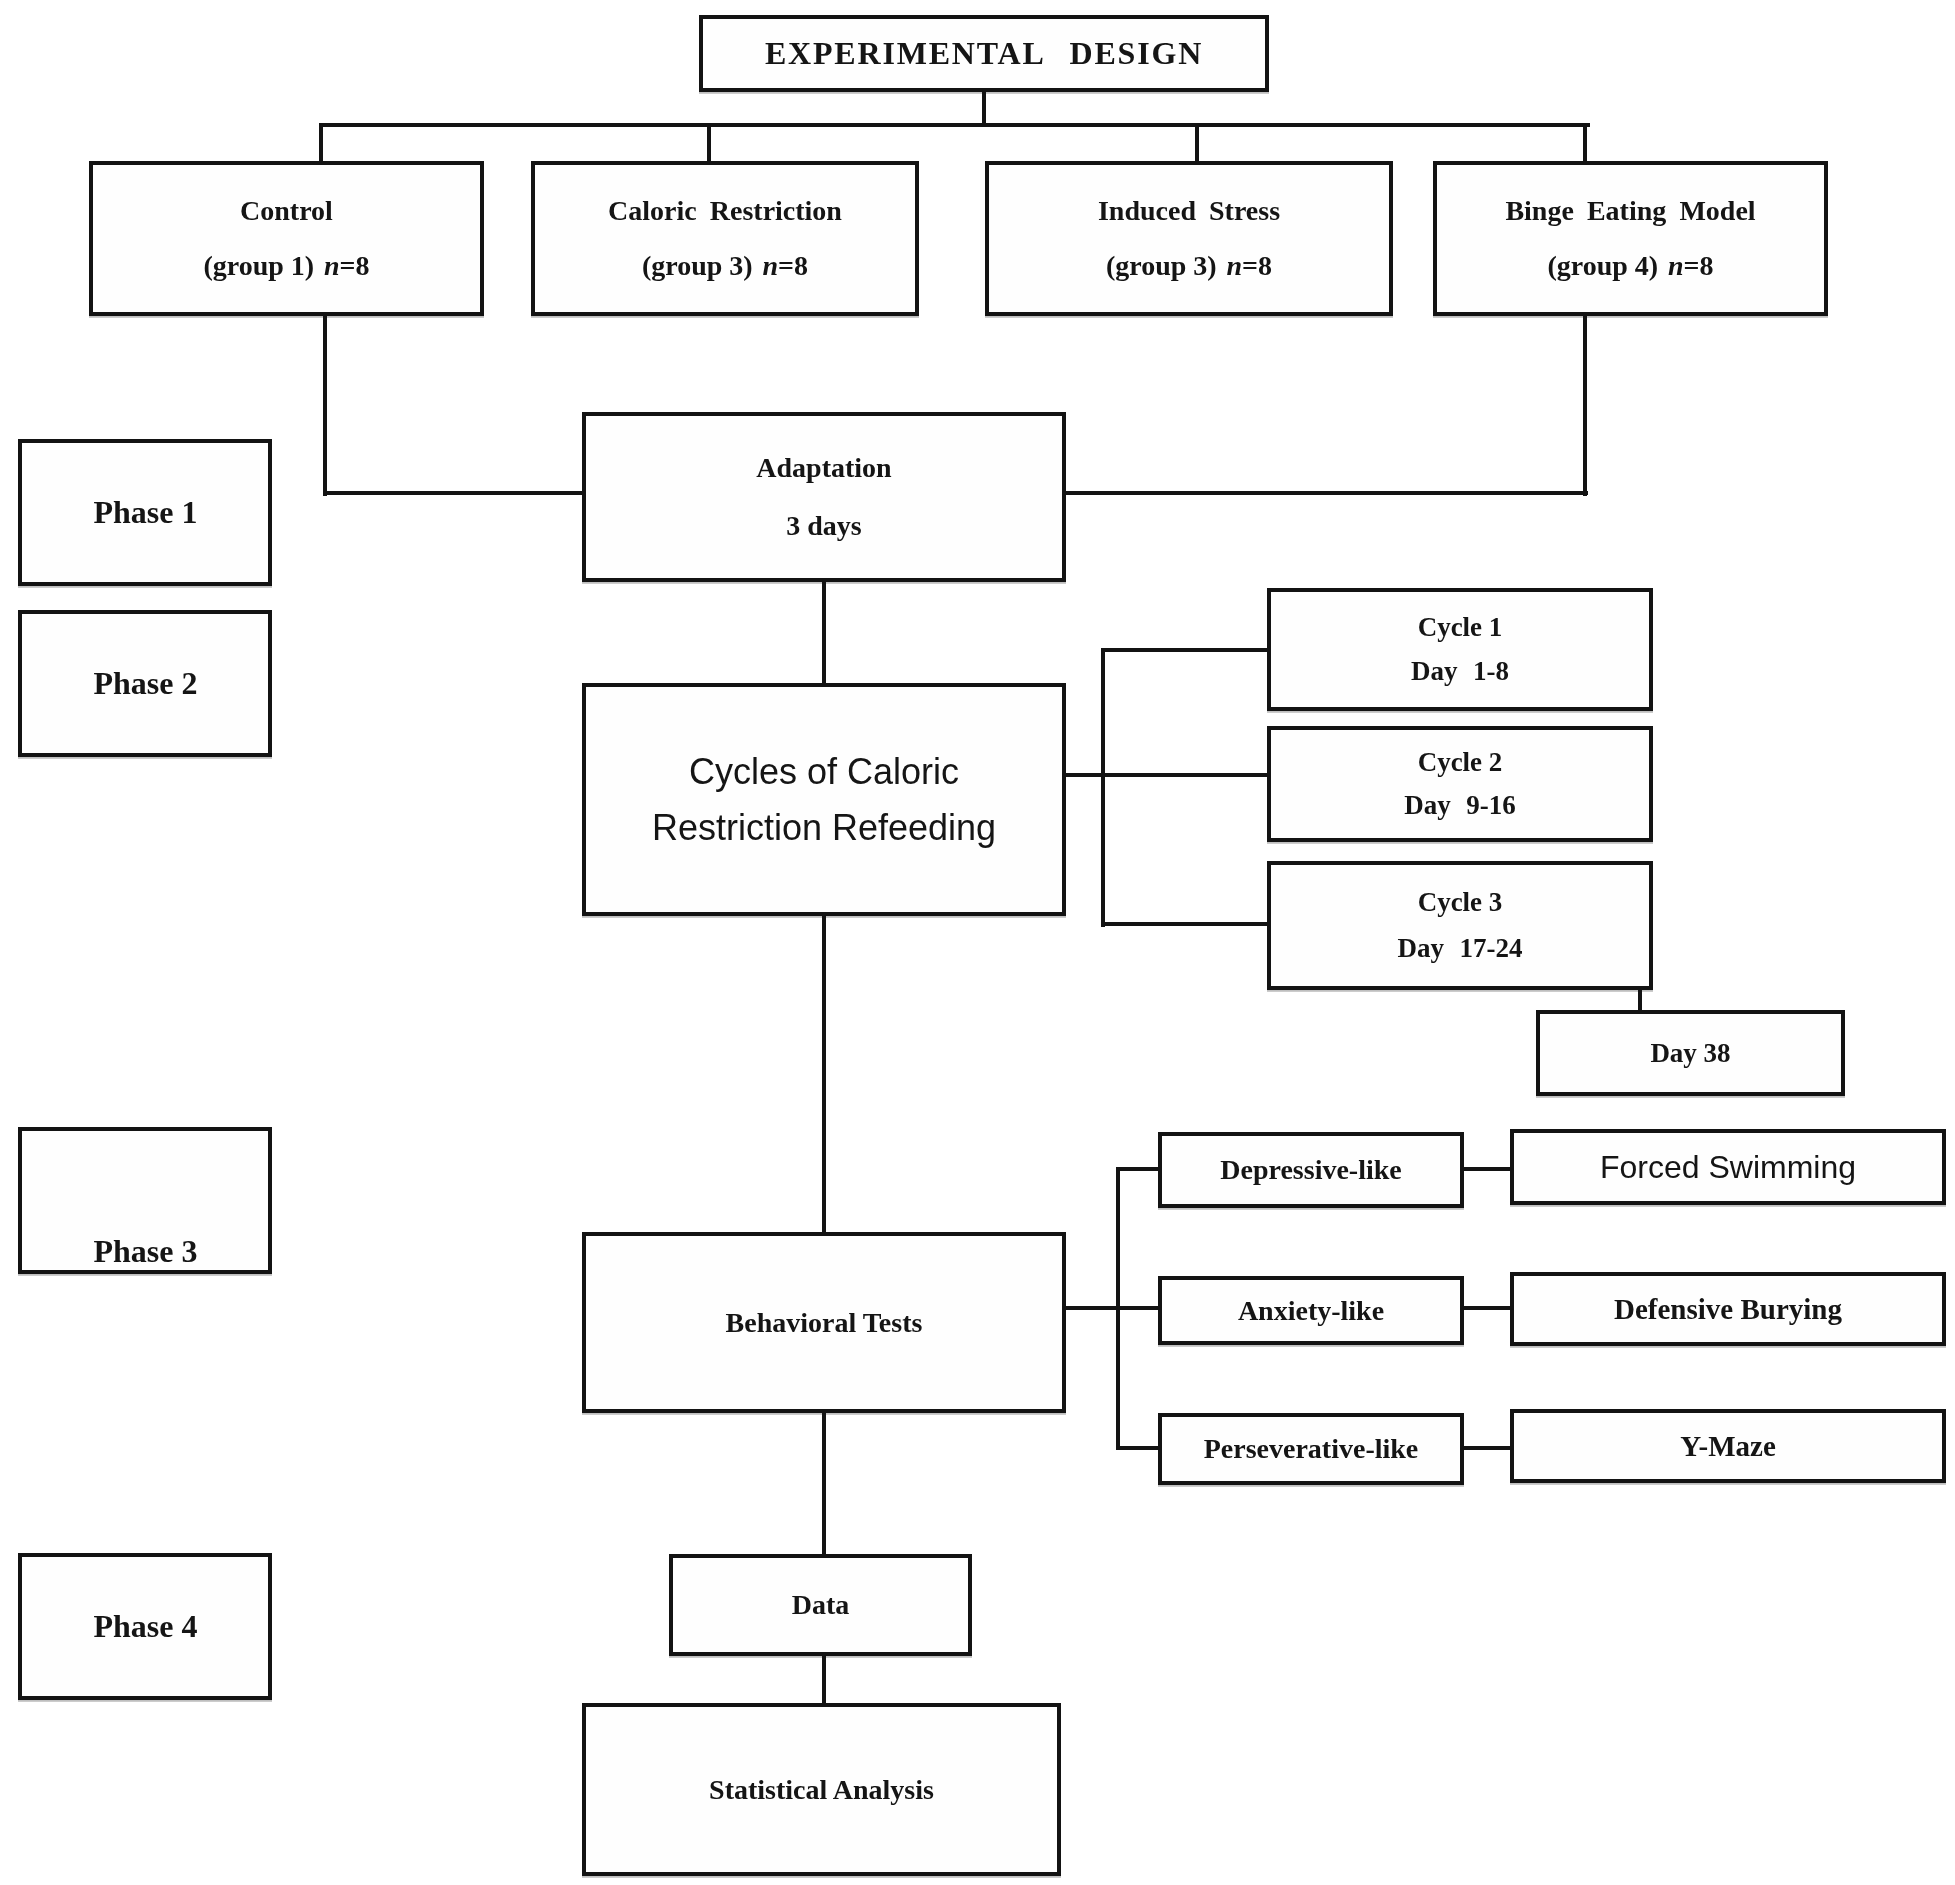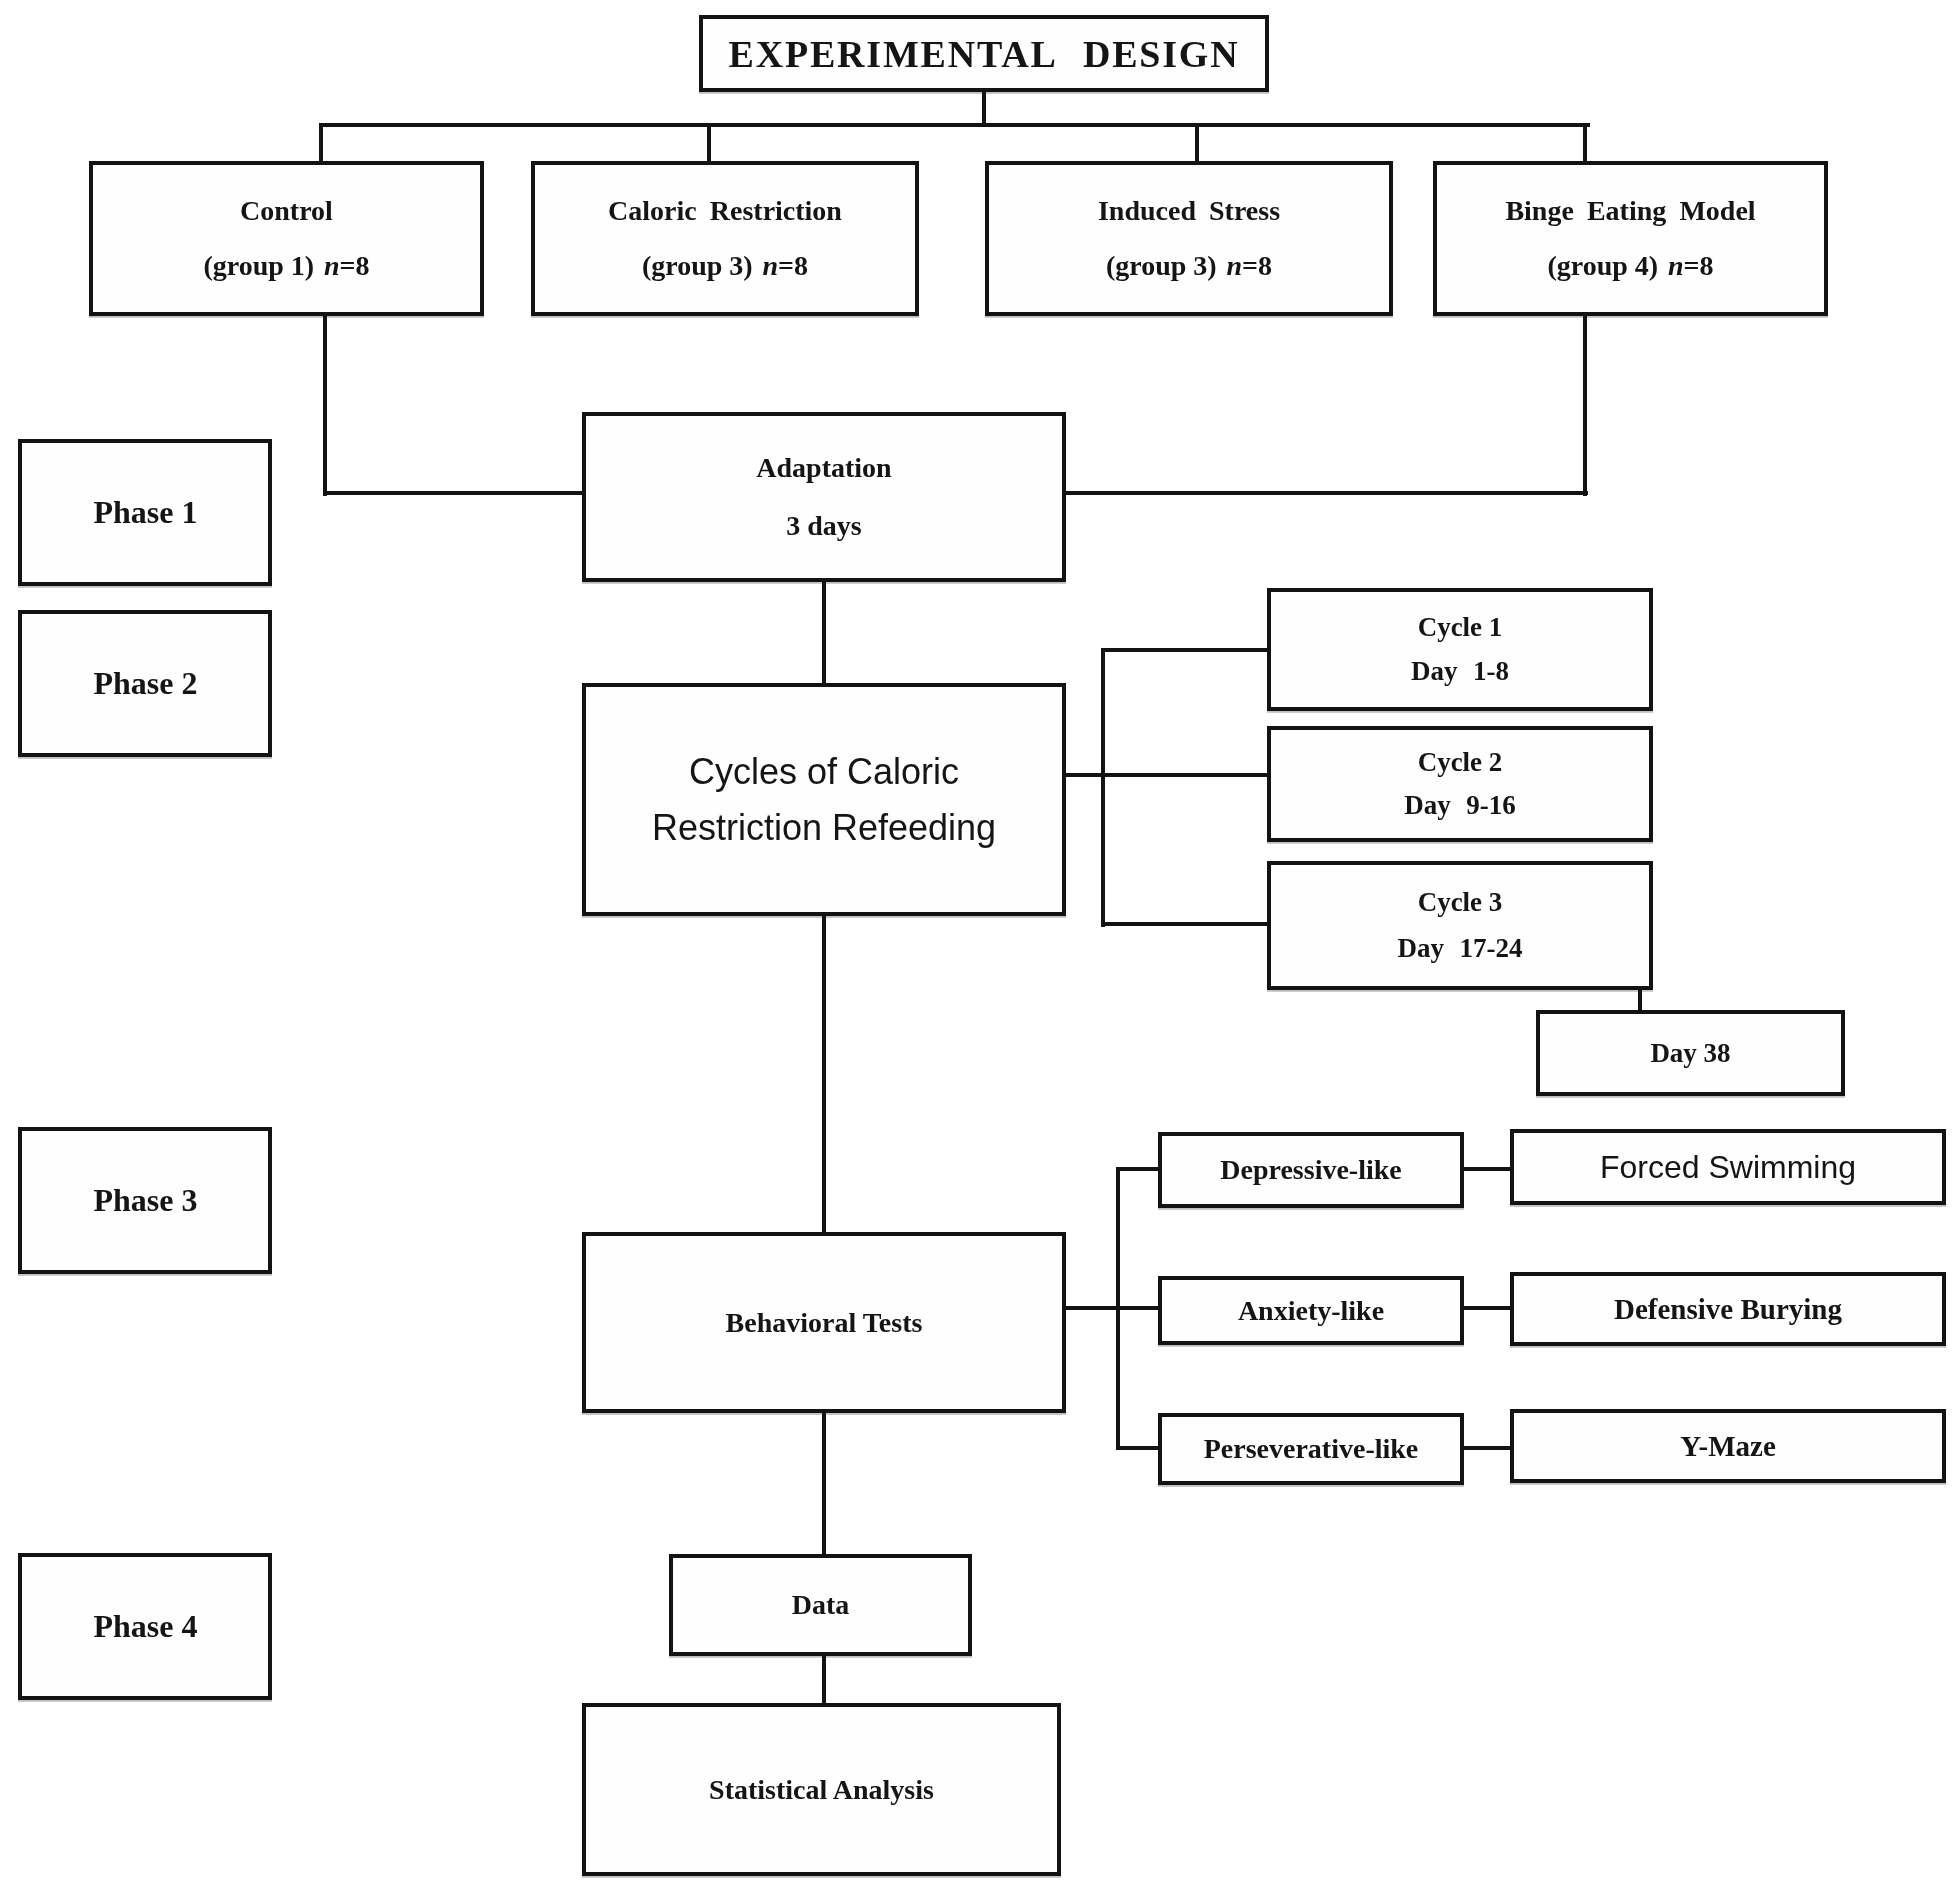--- a/index.html
+++ b/index.html
@@ -24,21 +24,21 @@
     display: flex;
     flex-direction: column;
     align-items: center;
     justify-content: center;
     text-align: center;
     font-weight: bold;
     box-shadow: 0 1.8px 0 rgba(0,0,0,0.25);
   }
 
   .title-box {
-    font-size: 38px;
+    font-size: 32px;
     letter-spacing: 1.8px;
     word-spacing: 16px;
   }
   .group-box { font-size: 28px; justify-content: space-evenly; padding: 7.4px 4.9px; }
   .group-name { word-spacing: 6.1px; }
   .group-note i { font-style: italic; margin-left: 9.8px; font-weight: bold; }
   .phase-box { font-size: 32px; }
   .two-line { justify-content: space-evenly; padding: 8.6px 4.9px; }
   .mid-box  { font-size: 28px; }
   .cycles-text {
@@ -104,21 +104,21 @@
       <span>(group 4)</span><i>n</i><span>=8</span>
     </div>
   </div>
 
   <div class="box phase-box" style="left:18.4px; top:439px; width:254px; height:147px;">
     <span>Phase 1</span>
   </div>
   <div class="box phase-box" style="left:18.4px; top:610px; width:254px; height:147px;">
     <span>Phase 2</span>
   </div>
-  <div class="box phase-box" style="left:18.4px; top:1127px; width:254px; height:147px;">
+  <div class="box phase-box" style="left:18.4px; top:1127px; width:254px; height:147px;justify-content:flex-end;">
     <span>Phase 3</span>
   </div>
   <div class="box phase-box" style="left:18.4px; top:1553px; width:254px; height:147px;">
     <span>Phase 4</span>
   </div>
 
   <div class="vline" style="left:323px; top:314px; width:4.3px; height:182px;"></div>
   <div class="hline" style="left:323px; top:491px; width:260px; height:4.3px;"></div>
   <div class="vline" style="left:1583px; top:314px; width:4.3px; height:182px;"></div>
   <div class="hline" style="left:1065px; top:491px; width:523px; height:4.3px;"></div>

